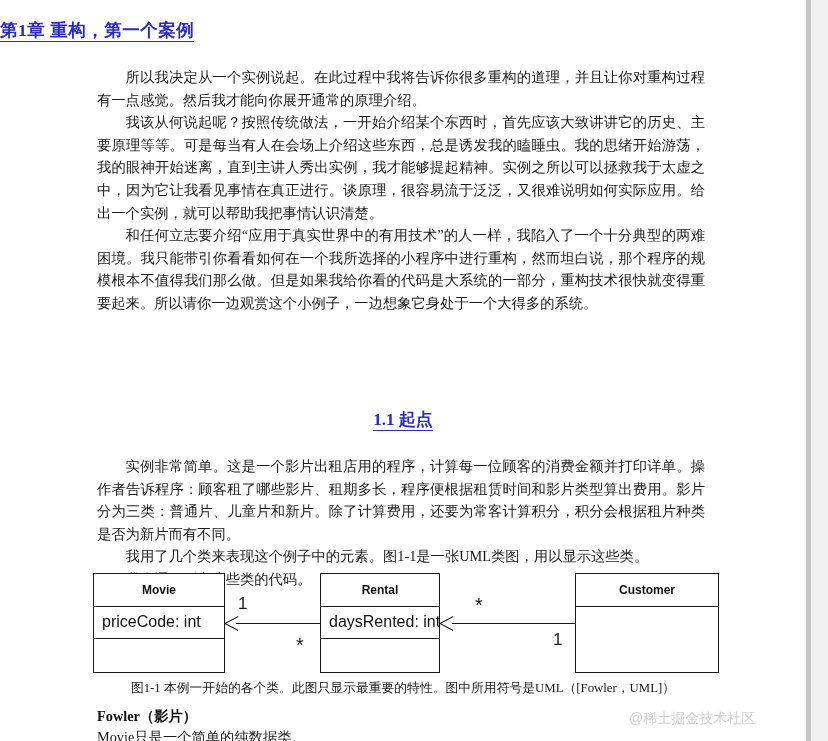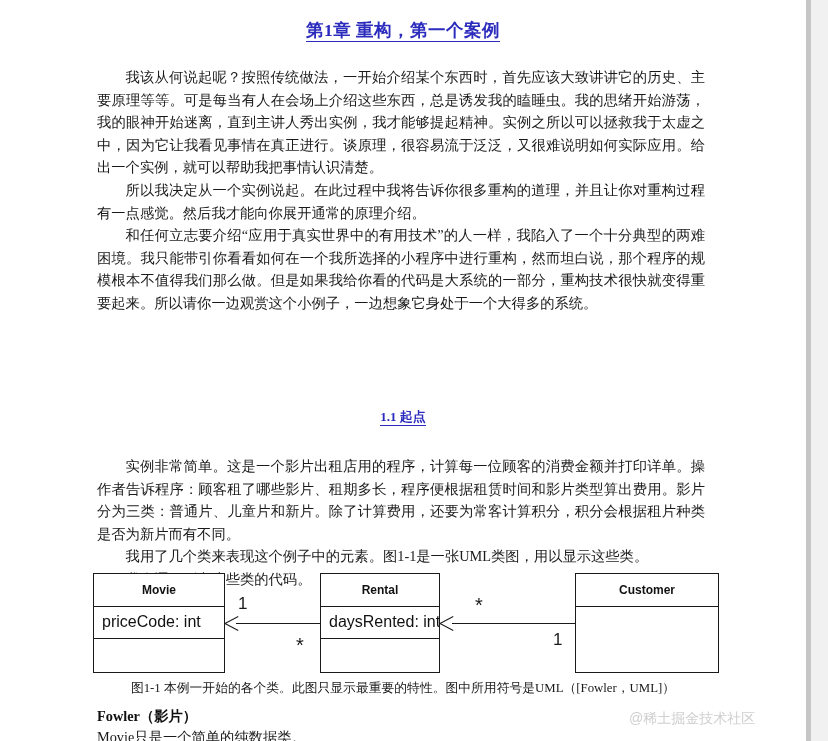--- a/index.html
+++ b/index.html
@@ -41,37 +41,36 @@
     left: 811px; top: 0;
     width: 17px; height: 741px;
     background: #f1f1f1;
   }
 
   
   .chapter-title {
     position: absolute;
     left: 0; top: 18px;
     width: 806px;
-    text-align: center;
     font-size: 17.5px;
     font-weight: bold;
     color: #2b2bbd;
     letter-spacing: 0.5px;
   }
   .chapter-title span {
     border-bottom: 1.6px solid #2b2bbd;
     padding-bottom: 1px;
   }
 
   .section-title {
     position: absolute;
     left: 0; top: 408px;
     width: 806px;
     text-align: center;
-    font-size: 13px;
+    font-size: 17px;
     font-weight: bold;
     color: #2b2bbd;
   }
   .section-title span {
     border-bottom: 1.6px solid #2b2bbd;
     padding-bottom: 1px;
   }
 
   #body-col-a {
     position: absolute;
@@ -209,22 +208,22 @@
 
 <div id="viewport">
 
   <div id="page">
 
     <div class="chapter-title">
       <span>第1章 重构，第一个案例</span>
     </div>
 
     <div id="body-col-a">
+      <p class="para">所以我决定从一个实例说起。在此过程中我将告诉你很多重构的道理，并且让你对重构过程有一点感觉。然后我才能向你展开通常的原理介绍。</p>
       <p class="para">我该从何说起呢？按照传统做法，一开始介绍某个东西时，首先应该大致讲讲它的历史、主要原理等等。可是每当有人在会场上介绍这些东西，总是诱发我的瞌睡虫。我的思绪开始游荡，我的眼神开始迷离，直到主讲人秀出实例，我才能够提起精神。实例之所以可以拯救我于太虚之中，因为它让我看见事情在真正进行。谈原理，很容易流于泛泛，又很难说明如何实际应用。给出一个实例，就可以帮助我把事情认识清楚。</p>
-      <p class="para">所以我决定从一个实例说起。在此过程中我将告诉你很多重构的道理，并且让你对重构过程有一点感觉。然后我才能向你展开通常的原理介绍。</p>
       <p class="para">和任何立志要介绍“应用于真实世界中的有用技术”的人一样，我陷入了一个十分典型的两难困境。我只能带引你看看如何在一个我所选择的小程序中进行重构，然而坦白说，那个程序的规模根本不值得我们那么做。但是如果我给你看的代码是大系统的一部分，重构技术很快就变得重要起来。所以请你一边观赏这个小例子，一边想象它身处于一个大得多的系统。</p>
     </div>
 
     <div class="section-title">
       <span>1.1 起点</span>
     </div>
 
     <div id="body-col-b">
       <p class="para">实例非常简单。这是一个影片出租店用的程序，计算每一位顾客的消费金额并打印详单。操作者告诉程序：顾客租了哪些影片、租期多长，程序便根据租赁时间和影片类型算出费用。影片分为三类：普通片、儿童片和新片。除了计算费用，还要为常客计算积分，积分会根据租片种类是否为新片而有不同。</p>
       <p class="para">我用了几个类来表现这个例子中的元素。图1-1是一张UML类图，用以显示这些类。</p>

